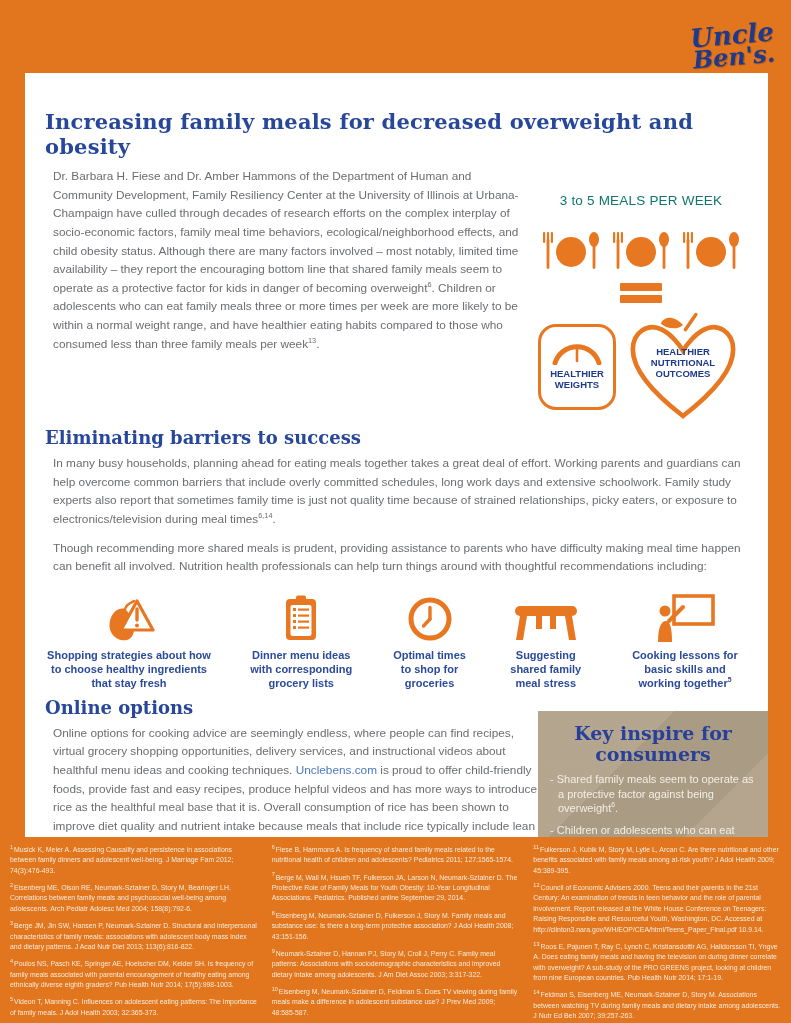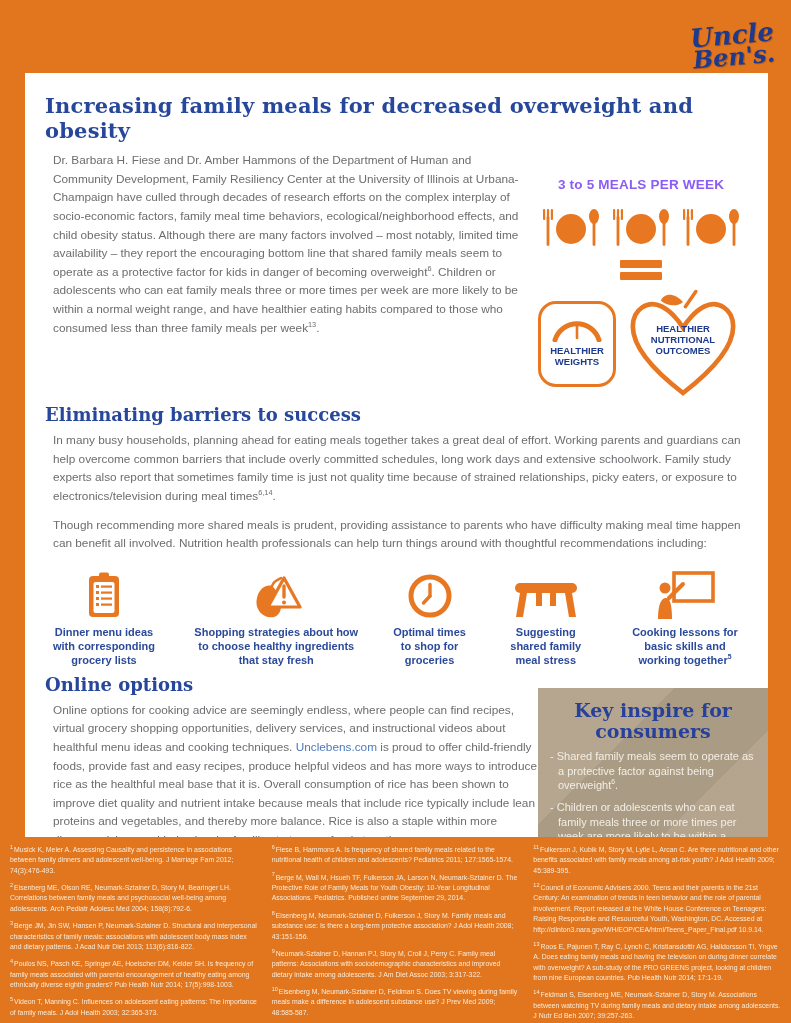--- a/index.html
+++ b/index.html
@@ -21,21 +21,21 @@
     text-align:center;line-height:.85;
     text-shadow:1px 1px 0 rgba(120,45,0,.35);
   }
   .logo .l1{font-size:26px;display:block;}
   .logo .l2{font-size:24px;display:block;margin-top:1px;}
 
   
   .card{
     position:absolute;left:25px;top:73px;width:743px;height:764px;
     background:#FFFFFF;
-    padding:16px 20px 0 20px;box-sizing:border-box;
+    padding:32px 20px 0 20px;box-sizing:border-box;
     overflow:hidden;
   }
   h1.doc-title{
     margin:4px 0 8px 0;
     font-family:"DejaVu Serif","Liberation Serif",serif;
     font-size:21px;color:#27479B;letter-spacing:.2px;
   }
   h2.section-title{
     margin:10px 0 6px 0;
     font-family:"DejaVu Serif","Liberation Serif",serif;
@@ -47,22 +47,22 @@
   }
   sup{font-size:.62em;line-height:0;}
   .link{color:#4C79BD;text-decoration:none;cursor:pointer;}
 
   
   .meals-graphic{
     float:right;width:214px;margin:26px 0 4px 14px;
     text-align:center;
   }
   .mg-heading{
-    color:#8b5cf6;font-weight:bold;font-size:13.5px;letter-spacing:.2px;
-    margin-bottom:14px;white-space:nowrap;
+    color:#0f766e;font-weight:normal;font-size:13.5px;letter-spacing:.2px;
+    margin-bottom:21px;white-space:nowrap;
   }
   .plates{display:flex;justify-content:center;gap:4px;}
   .plate-svg{display:block;}
   .equals{width:42px;margin:10px auto 8px auto;}
   .equals .bar{height:8px;background:#E87722;border-radius:1px;margin:4px 0;}
   .badges{display:flex;justify-content:center;align-items:center;gap:6px;}
   .scale-badge{
     width:78px;height:86px;border:3px solid #E87722;border-radius:18px;
     box-sizing:border-box;display:flex;flex-direction:column;align-items:center;
     justify-content:flex-start;padding-top:8px;background:#fff;
@@ -194,52 +194,52 @@
         </div>
       </div>
       <p class="body"><span>Dr.  Barbara H.  Fiese and Dr. Amber Hammons of the Department of Human and Community Development, Family Resiliency Center at the University of Illinois at Urbana-Champaign have culled through decades of research efforts on the complex interplay of socio-economic factors, family meal time behaviors, ecological/neighborhood effects, and child obesity status. Although there are many factors involved – most notably, limited time  availability – they report the encouraging bottom line that shared family meals seem to operate as a protective factor for kids in danger of becoming overweight</span><sup>6</sup><span>. Children or adolescents who can eat family meals three or more times per week are more likely   to be within a normal weight range, and have healthier eating habits compared to  those who consumed less than three family meals per week</span><sup>13</sup><span>.</span></p>
     </div>
 
     <h2 class="section-title" style="clear:both;">Eliminating barriers to success</h2>
     <p class="body"><span>In many busy households, planning ahead for eating meals together takes a great deal of effort.  Working parents and guardians can help overcome common barriers that include overly committed schedules, long work days and extensive schoolwork.  Family study experts also report that sometimes family time is just not quality time because of strained relationships, picky eaters, or exposure to electronics/television during meal times</span><sup>6,14</sup><span>.</span></p>
     <p class="body" style="margin-bottom:4px;">Though recommending more shared meals is prudent, providing assistance to parents who have difficulty making meal time happen can benefit all involved. Nutrition health professionals can help turn things around with thoughtful recommendations including:</p>
 
     <div class="rec-row">
+      <div class="rec rec2">
+        <div class="rec-icon">
+          <svg width="52" height="46" viewBox="0 0 52 46">
+            <path d="M7 25 C4 37 14 46 24 44 C31 42 33 33 29 25 C27 19 25 15 22 13 C17 11 9 15 7 25 Z" fill="#E87722"></path>
+            <path d="M22 13 C24 7 28 7 31 5" fill="none" stroke="#E87722" stroke-width="2.5" stroke-linecap="round"></path>
+            <polygon points="34,5 50,34 18,34" fill="#fff" stroke="#E87722" stroke-width="3.2" stroke-linejoin="round"></polygon>
+            <line x1="34" y1="13" x2="34" y2="24" stroke="#E87722" stroke-width="3.4" stroke-linecap="round"></line>
+            <circle cx="34" cy="29.5" r="2" fill="#E87722"></circle>
+          </svg>
+        </div>
+        <div class="rec-label"><span>Shopping strategies about how to choose healthy ingredients that stay fresh</span><sup></sup></div>
+      </div>
       <div class="rec rec1">
         <div class="rec-icon">
           <svg width="36" height="48" viewBox="0 0 36 48">
             <rect x="3" y="5" width="30" height="41" rx="4" fill="#E87722"></rect>
             <rect x="13" y="1.5" width="10" height="7" rx="2" fill="#E87722"></rect>
             <rect x="7.5" y="11" width="21" height="31" rx="2" fill="#fff"></rect>
             <g fill="#E87722">
               <rect x="10" y="14" width="3" height="3"></rect>
                 <rect x="15" y="14.5" width="11" height="2.2"></rect>
               <rect x="10" y="20" width="3" height="3"></rect>
                 <rect x="15" y="20.5" width="11" height="2.2"></rect>
               <rect x="10" y="26" width="3" height="3"></rect>
                 <rect x="15" y="26.5" width="11" height="2.2"></rect>
               <rect x="10" y="32" width="3" height="3"></rect>
                 <rect x="15" y="32.5" width="11" height="2.2"></rect>
             </g>
           </svg>
         </div>
         <div class="rec-label"><span>Dinner menu ideas with corresponding grocery lists</span><sup></sup></div>
       </div>
-      <div class="rec rec2">
-        <div class="rec-icon">
-          <svg width="52" height="46" viewBox="0 0 52 46">
-            <path d="M7 25 C4 37 14 46 24 44 C31 42 33 33 29 25 C27 19 25 15 22 13 C17 11 9 15 7 25 Z" fill="#E87722"></path>
-            <path d="M22 13 C24 7 28 7 31 5" fill="none" stroke="#E87722" stroke-width="2.5" stroke-linecap="round"></path>
-            <polygon points="34,5 50,34 18,34" fill="#fff" stroke="#E87722" stroke-width="3.2" stroke-linejoin="round"></polygon>
-            <line x1="34" y1="13" x2="34" y2="24" stroke="#E87722" stroke-width="3.4" stroke-linecap="round"></line>
-            <circle cx="34" cy="29.5" r="2" fill="#E87722"></circle>
-          </svg>
-        </div>
-        <div class="rec-label"><span>Shopping strategies about how to choose healthy ingredients that stay fresh</span><sup></sup></div>
-      </div>
       <div class="rec rec3">
         <div class="rec-icon">
           <svg width="46" height="46" viewBox="0 0 46 46">
             <circle cx="23" cy="23" r="19" fill="none" stroke="#E87722" stroke-width="5"></circle>
             <line x1="23" y1="23" x2="23" y2="11.5" stroke="#E87722" stroke-width="3.4" stroke-linecap="round"></line>
             <line x1="23" y1="23" x2="16.5" y2="30" stroke="#E87722" stroke-width="3.4" stroke-linecap="round"></line>
           </svg>
         </div>
         <div class="rec-label"><span>Optimal times to shop for groceries</span><sup></sup></div>
       </div>

